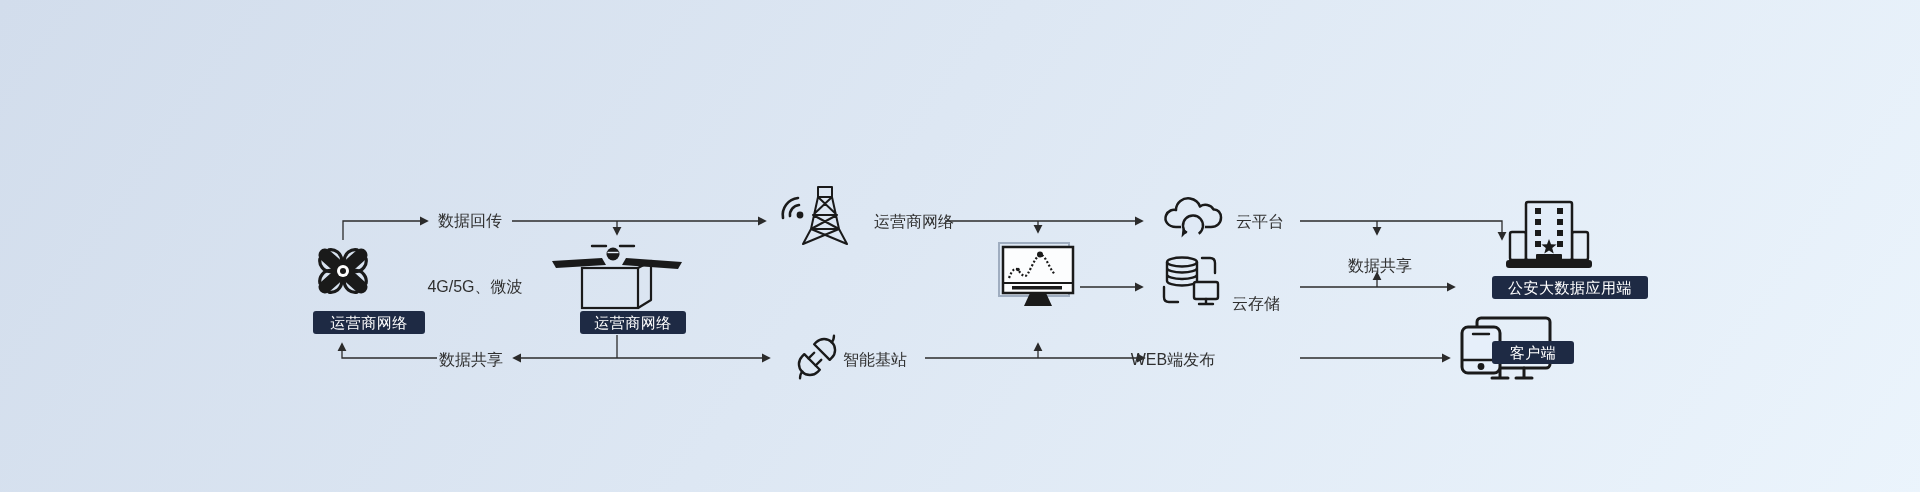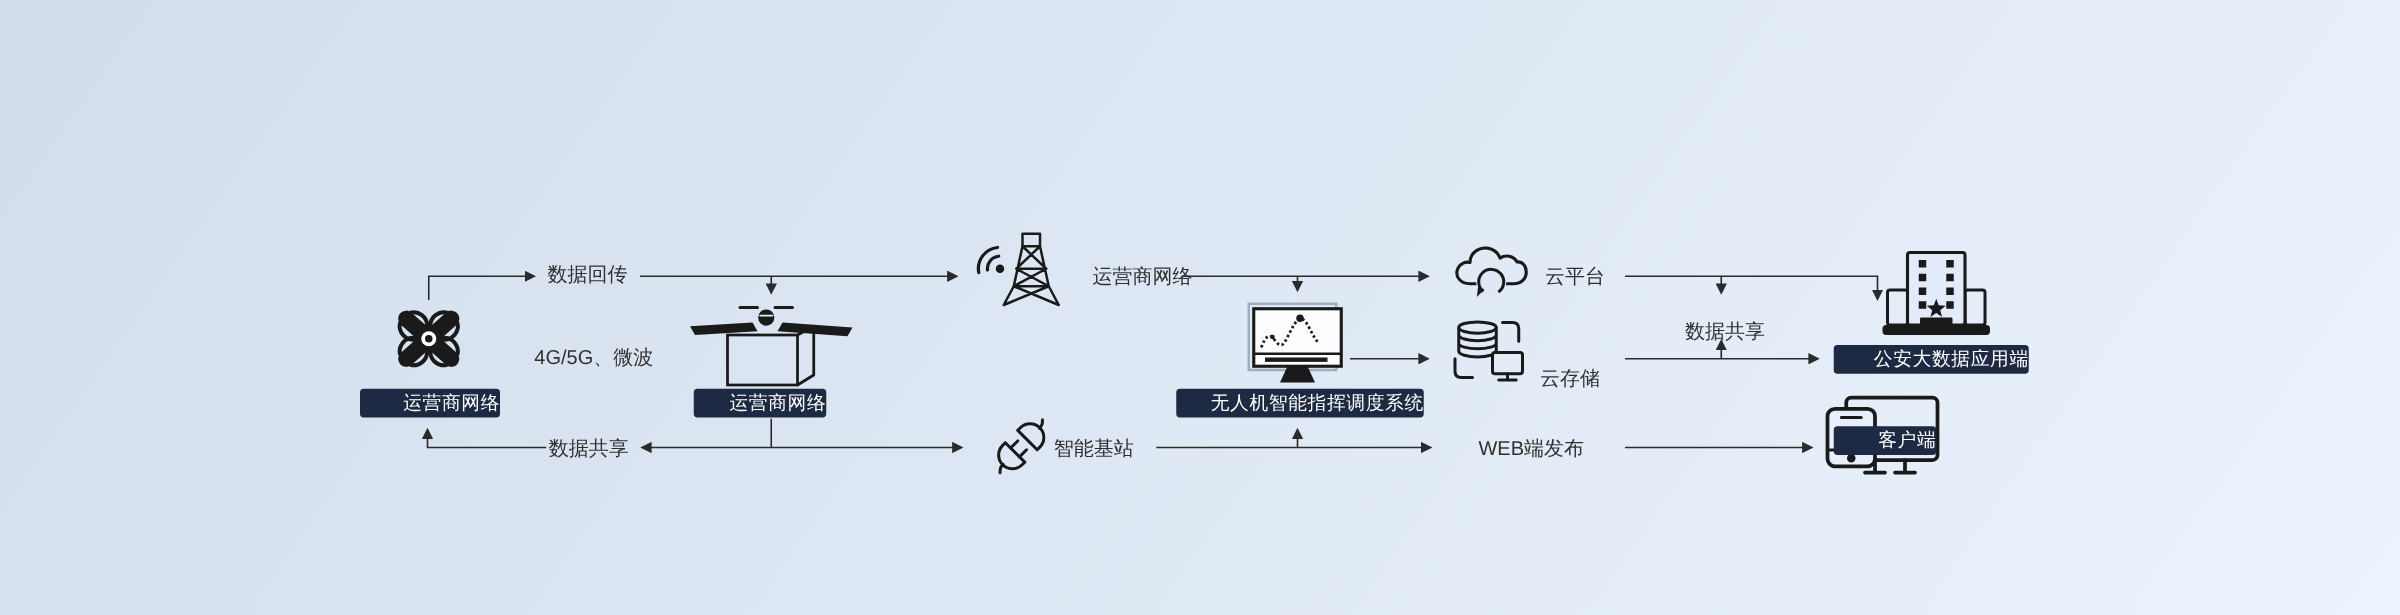--- a/index.html
+++ b/index.html
@@ -14,22 +14,22 @@
     background:linear-gradient(125deg,var(--bg-start) 0%,var(--bg-mid) 45%,var(--bg-end) 100%);
     padding-left:17px;
   }
   .abs{position:absolute;}
   .flow-label{
     position:absolute;color:var(--label);font-size:16px;line-height:20px;
     text-align:center;white-space:nowrap;
   }
   .badge{
     position:absolute;background:var(--badge-bg);color:var(--badge-text);
-    font-size:15px;line-height:23px;text-align:right;border-radius:3px;
-    letter-spacing:.5px;white-space:nowrap;
+    font-size:15px;line-height:23px;text-align:center;border-radius:3px;
+    letter-spacing:.5px;white-space:nowrap;margin-left:25px;
   }
   svg{display:block;}
   .connectors{position:absolute;left:0;top:0;pointer-events:none;}
   .connectors path{stroke:var(--line);stroke-width:1.3;fill:none;}
   .ic path,.ic rect,.ic circle,.ic ellipse,.ic line{vector-effect:none;}
 </style>
 </head>
 <body>
 
 <div class="stage">
@@ -159,21 +159,20 @@
   </svg>
 
   <div class="flow-label" style="left:428px;top:211px;width:84px">数据回传</div>
   <div class="flow-label" style="left:415px;top:277px;width:120px">4G/5G、微波</div>
   <div class="flow-label" style="left:864px;top:212px;width:100px">运营商网络</div>
   <div class="flow-label" style="left:1228px;top:212px;width:64px">云平台</div>
   <div class="flow-label" style="left:1224px;top:294px;width:64px">云存储</div>
   <div class="flow-label" style="left:1344px;top:256px;width:72px">数据共享</div>
   <div class="flow-label" style="left:436px;top:350px;width:70px">数据共享</div>
   <div class="flow-label" style="left:840px;top:350px;width:70px">智能基站</div>
-  <div class="flow-label" style="left:1178px;top:350px;width:94px">WEB端发布</div>
+  <div class="flow-label" style="left:1126px;top:350px;width:94px">WEB端发布</div>
 
   <div class="badge" style="left:288px;top:311px;width:112px;height:23px">运营商网络</div>
   <div class="badge" style="left:555px;top:311px;width:106px;height:23px">运营商网络</div>
-  <div class="badge" style="left:941px;top:311px;width:198px;height:23px">无人机智能指挥调度系统</div>
   <div class="badge" style="left:1467px;top:276px;width:156px;height:23px">公安大数据应用端</div>
   <div class="badge" style="left:1467px;top:341px;width:82px;height:23px">客户端</div>
 
 </div>
 
 </body></html>

